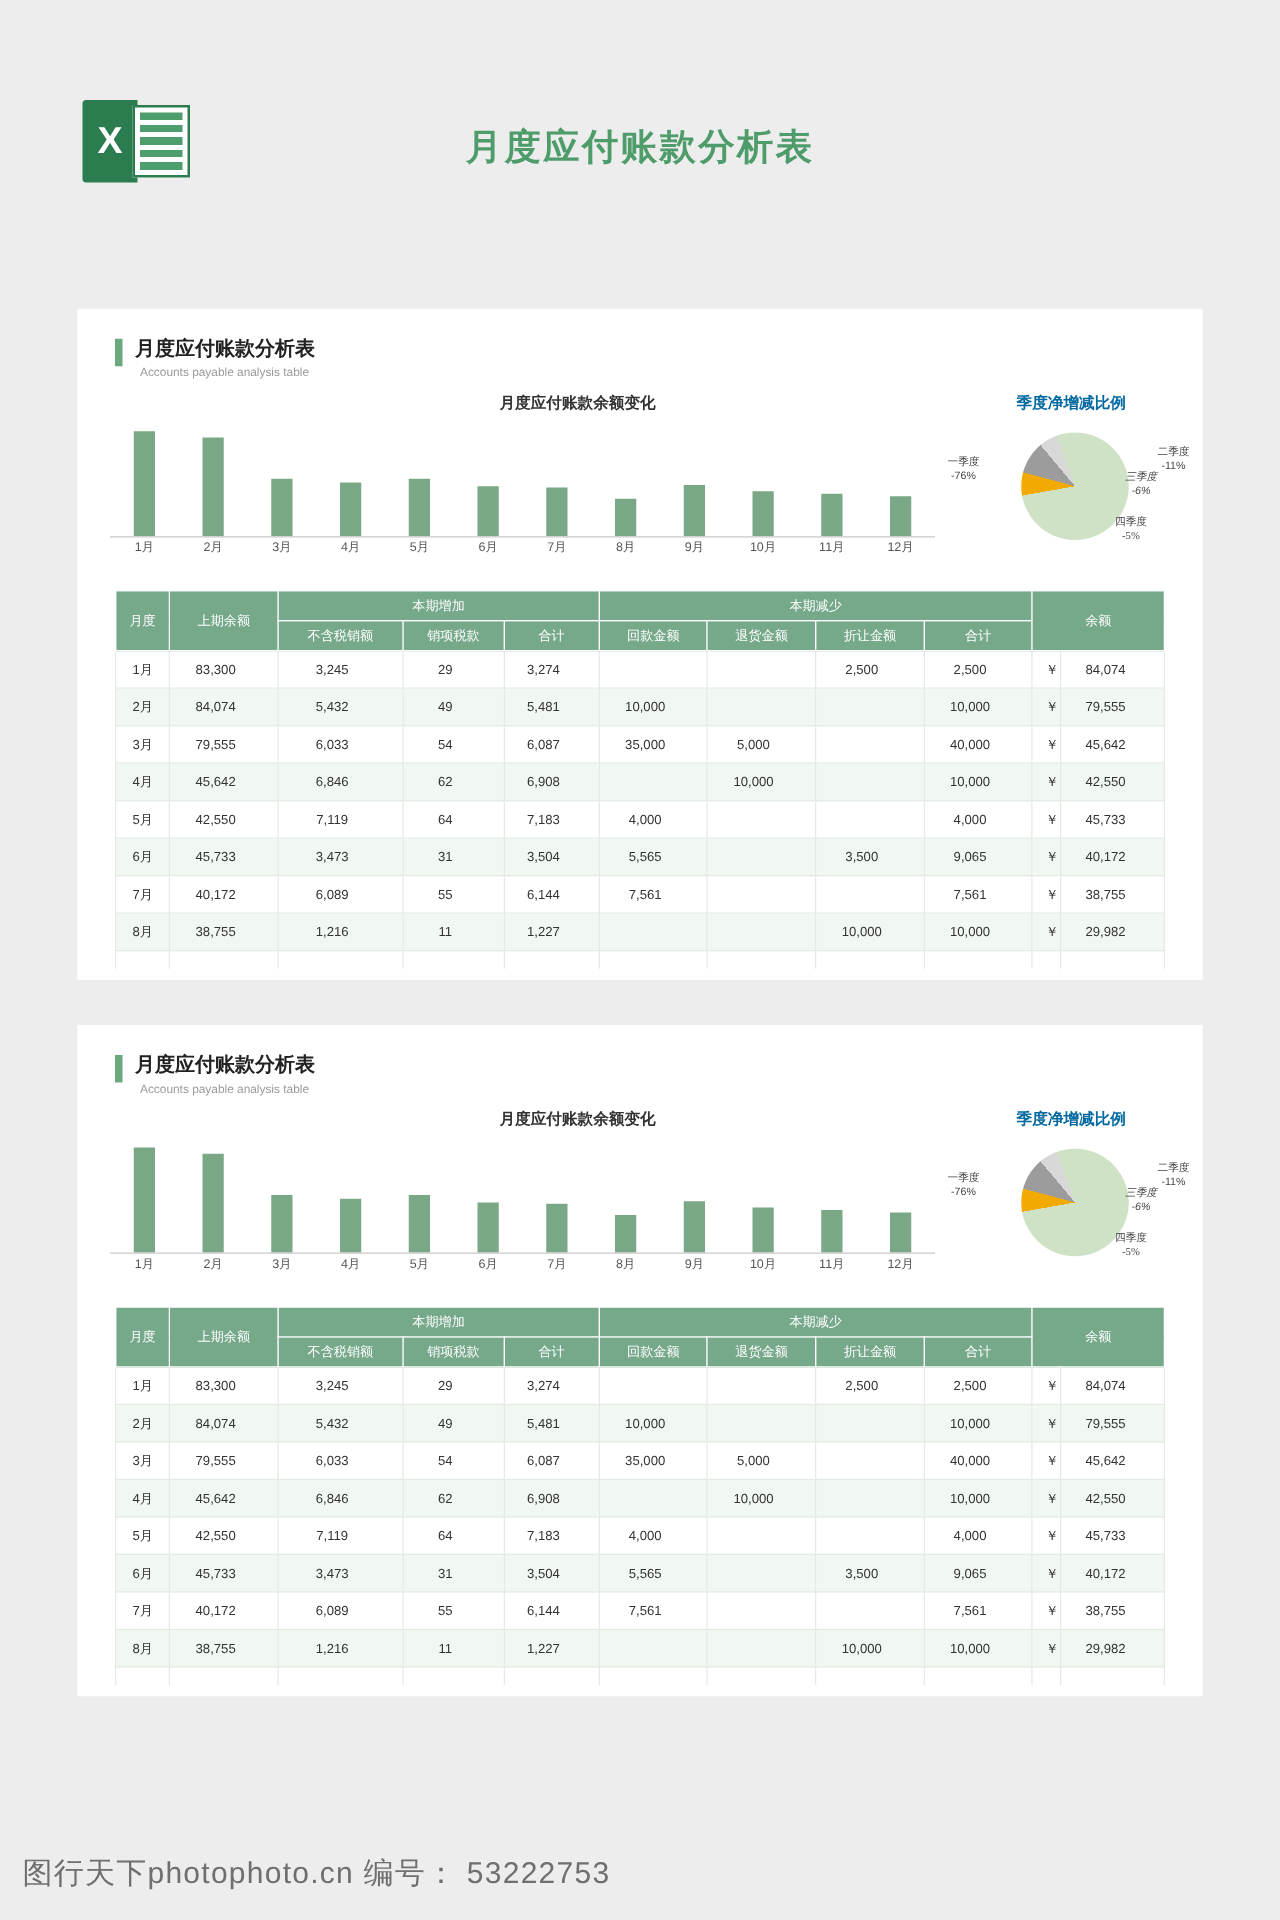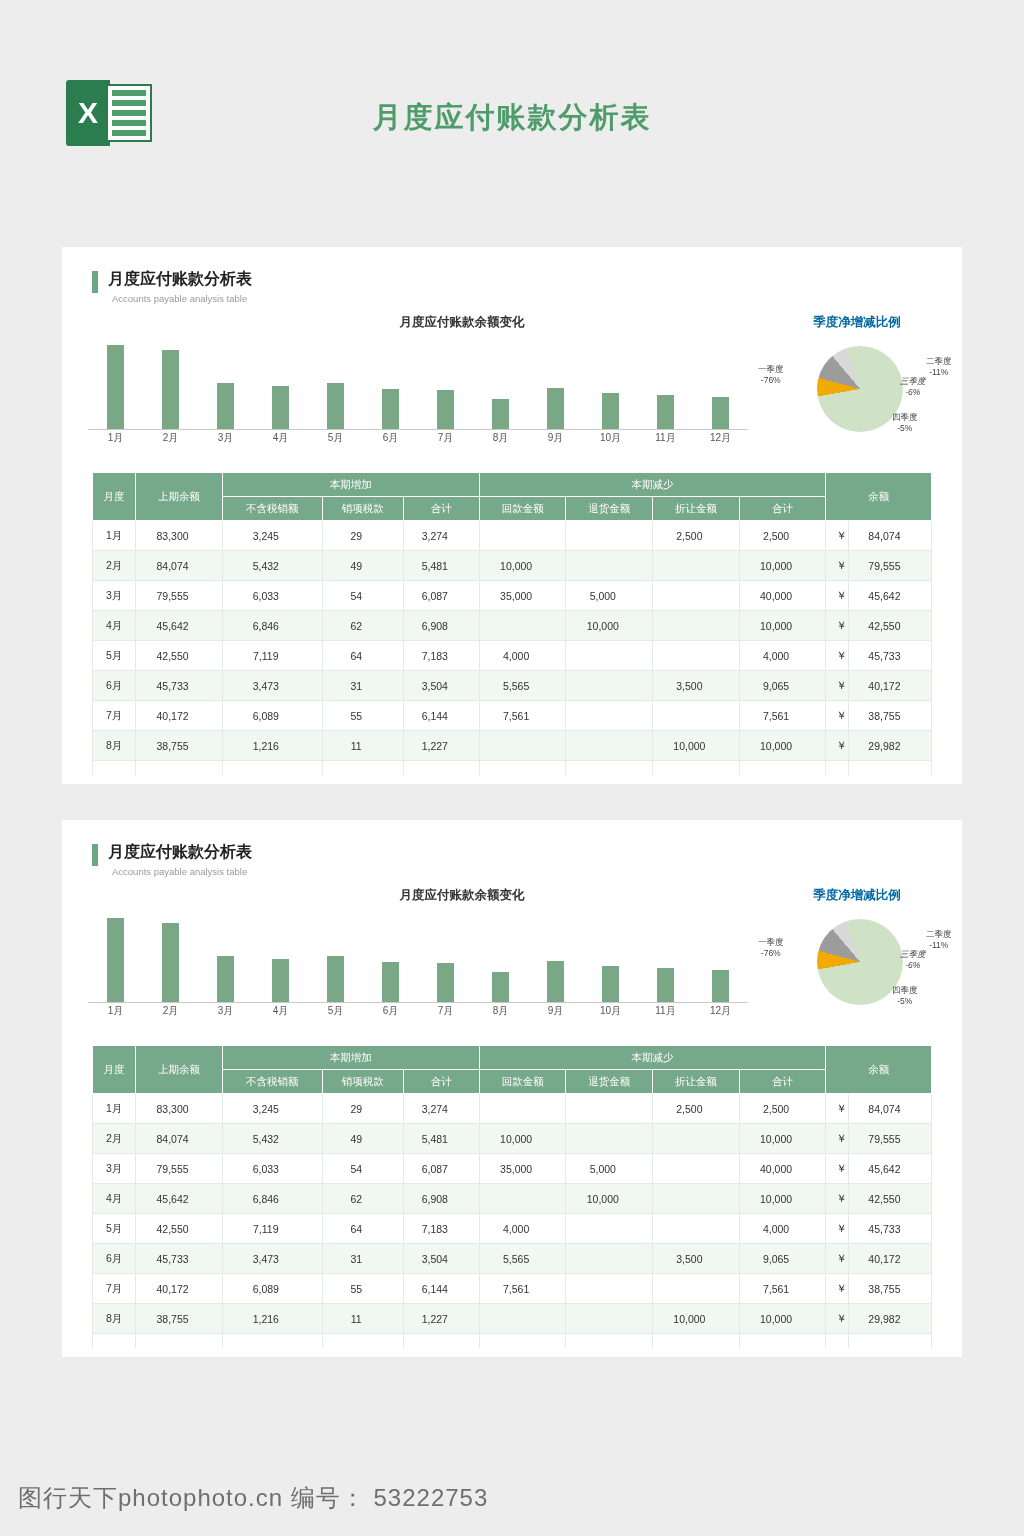--- a/index.html
+++ b/index.html
@@ -102,21 +102,21 @@
       #cfe2c6 0deg 260deg,
       #f2a900 260deg 285deg,
       #9c9c9c 285deg 320deg,
       #d8d8d8 320deg 340deg,
       #cfe2c6 340deg 360deg);
   }
   .pie-lbl { position:absolute; font-size:8.5px; color:#444; line-height:1.25; text-align:center; }
   .pie-lbl.q1 { left:-4px; top:30px; }
   .pie-lbl.q2 { left:128px; top:22px;margin-left:36px; }
   .pie-lbl.q3 { left:138px; top:42px;font-style:italic; }
-  .pie-lbl.q4 { left:130px; top:78px; }
+  .pie-lbl.q4 { left:130px; top:78px;font-family:Liberation Serif, serif; }
 
   
   table.data {
     width:840px; margin:4px auto 0; border-collapse:collapse;
     font-size:10.5px; color:#333;
   }
   table.data th {
     background:#76a88a; color:#fff; font-weight:normal;
     border:1px solid #ffffff; height:24px; font-size:10.5px;
   }

